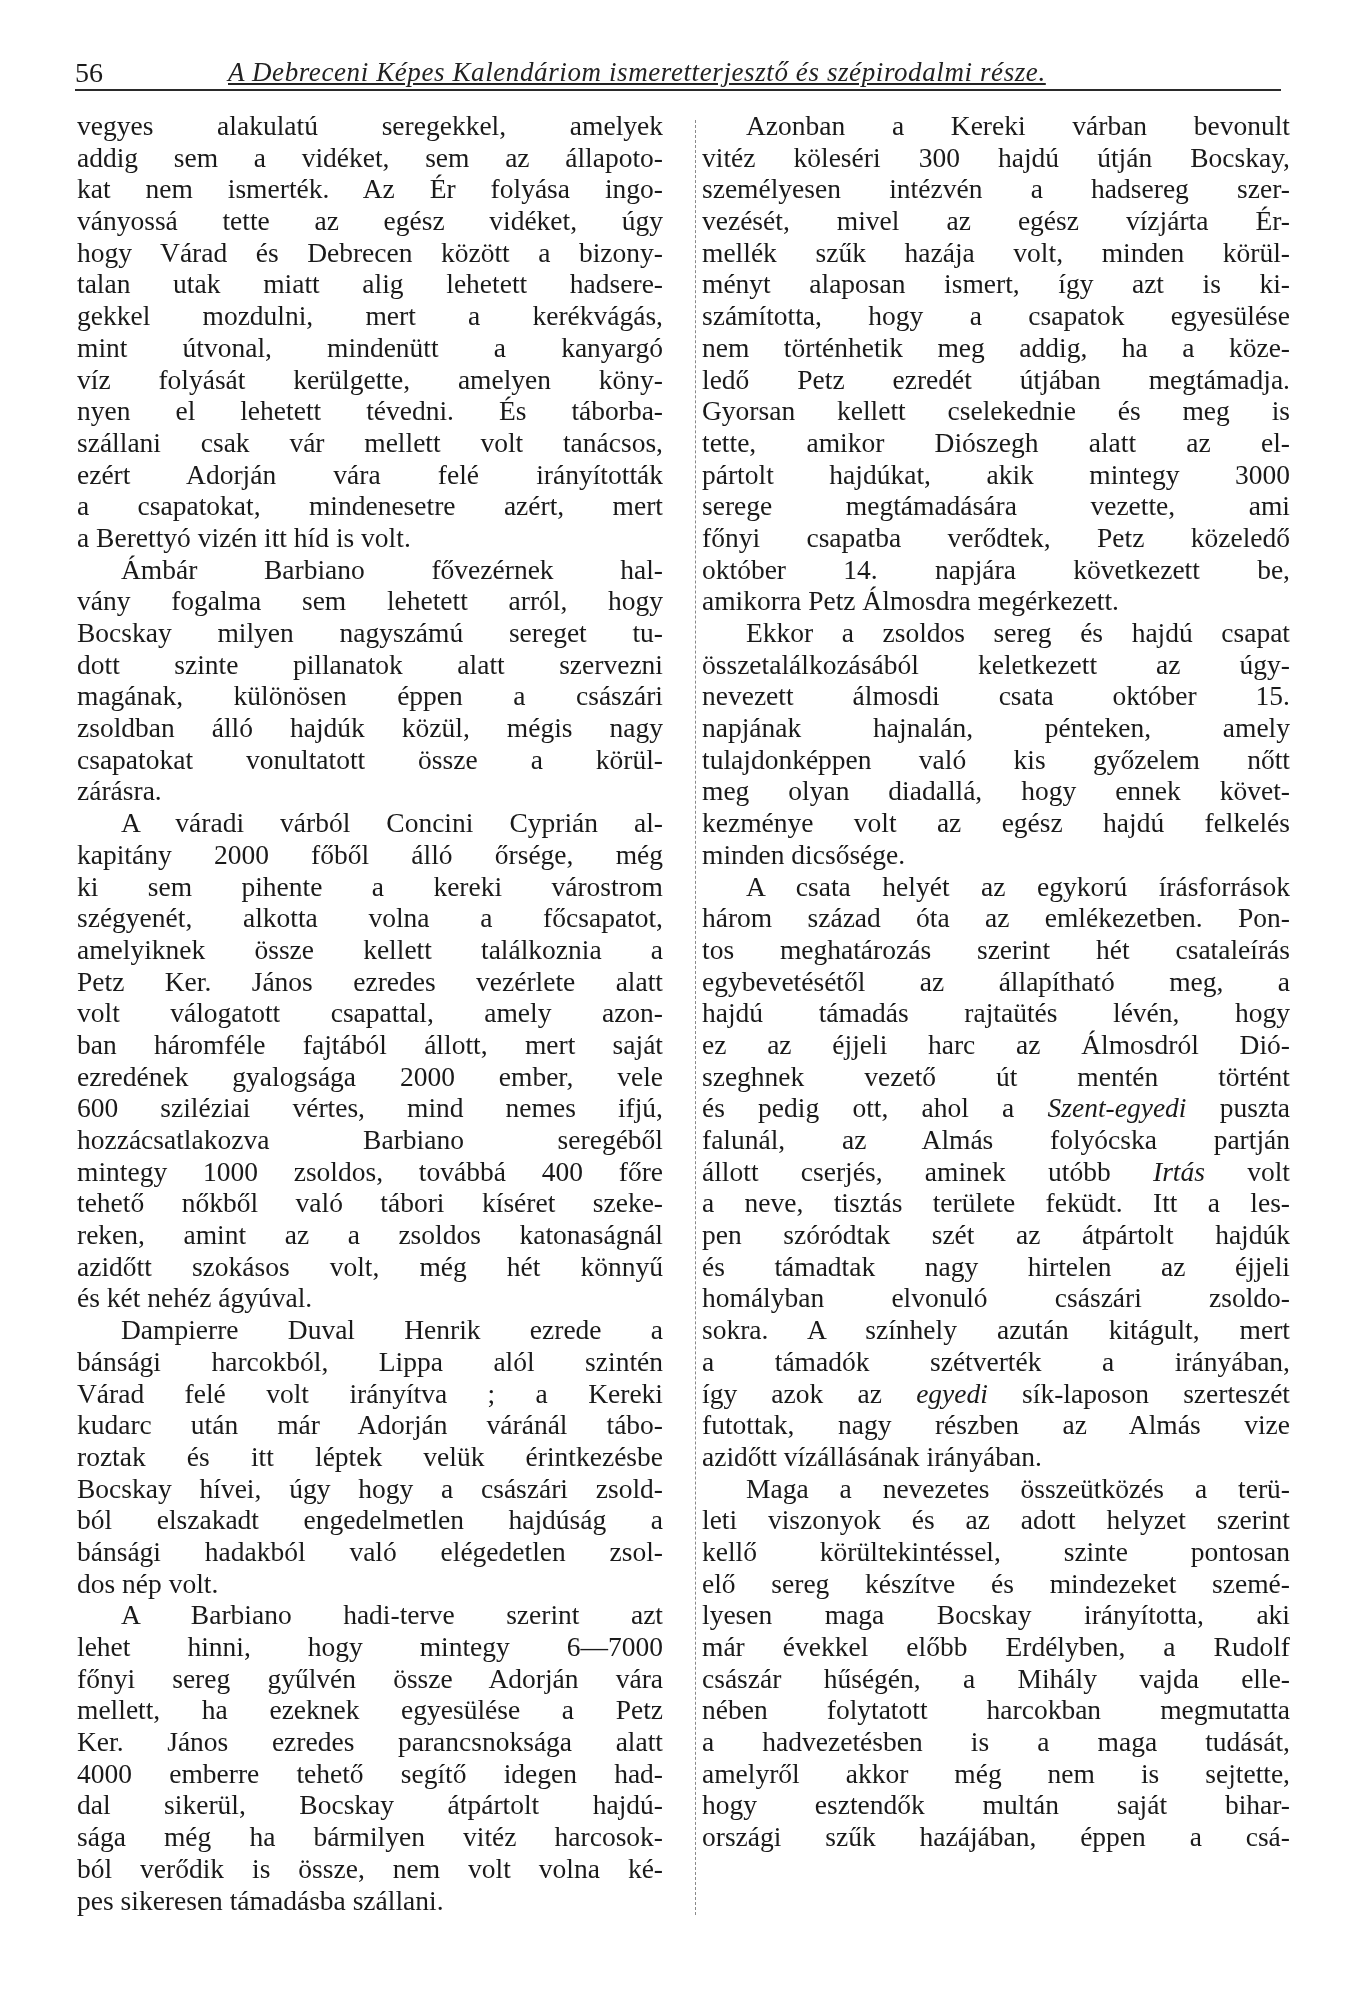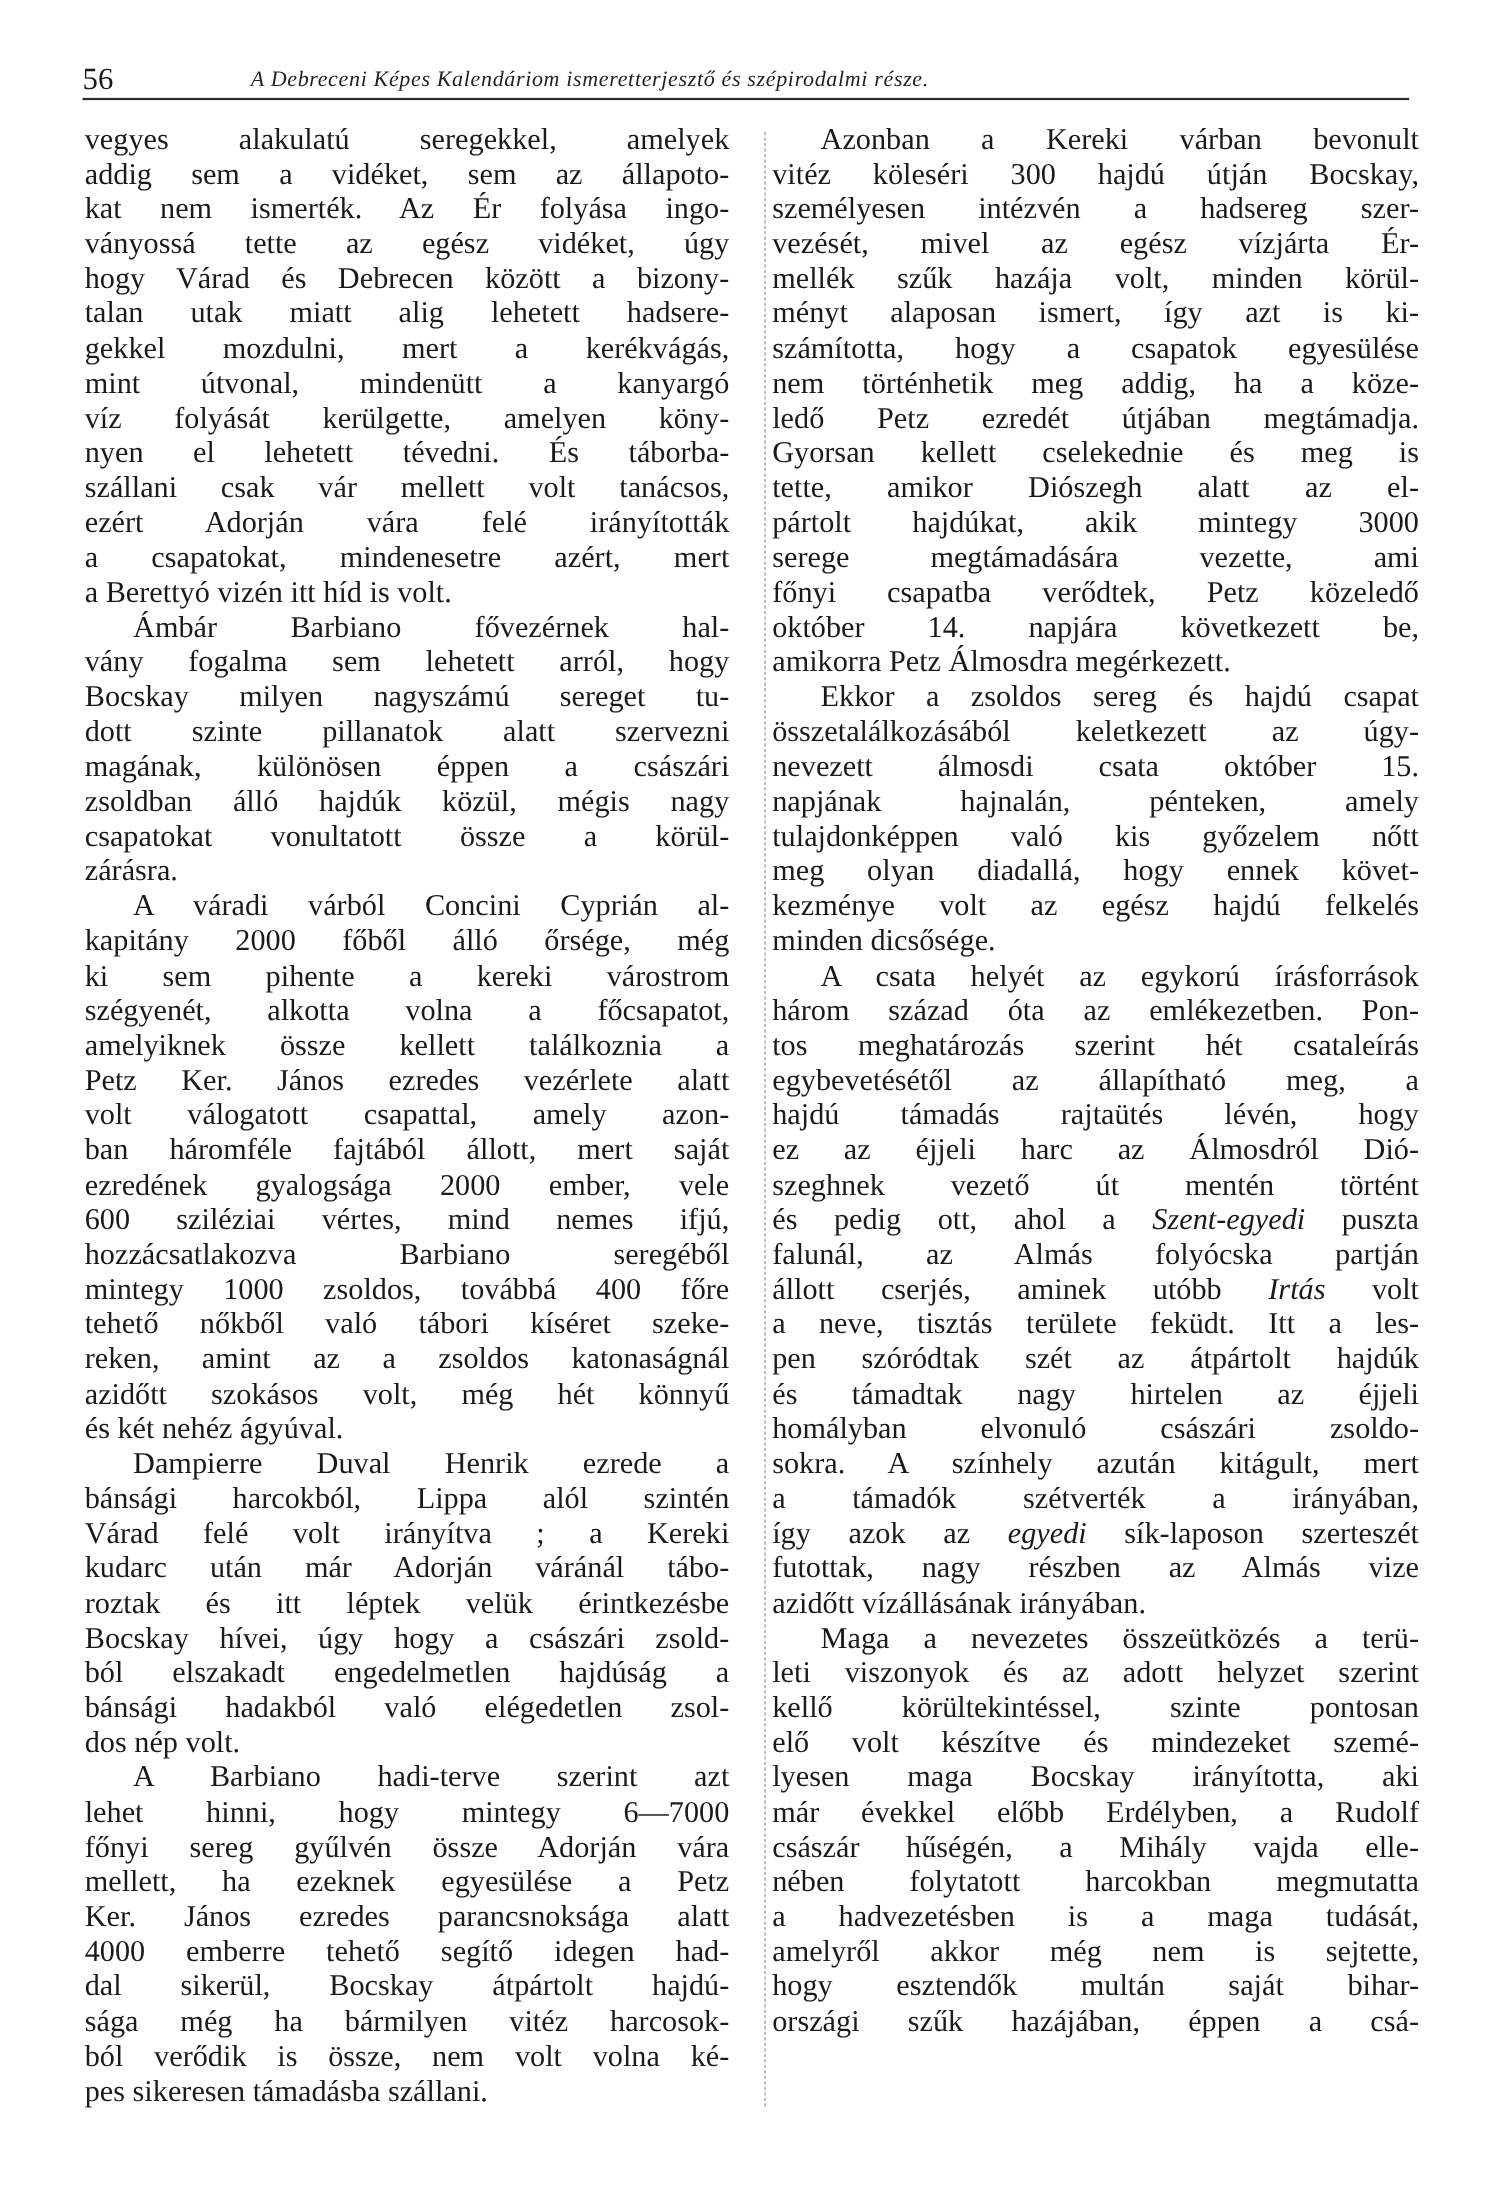--- a/index.html
+++ b/index.html
@@ -1,20 +1,20 @@
 <!DOCTYPE html>
 <html><head>
 <meta charset="utf-8">
 <style>
   html, body { margin: 0; padding: 0; background: #ffffff; }
   body { width: 1364px; height: 2000px; position: relative; overflow: hidden;
          font-family: "Liberation Serif", "DejaVu Serif", serif; color: #1a1a1a; }
   .page-number { position: absolute; left: 75px; top: 60px; font-size: 28px; line-height: 26px; }
-  .running-head { position: absolute; left: 228px; top: 58px; font-size: 20px; line-height: 28px;
-                  font-style: italic; letter-spacing: 0.6px; color: #222; }
+  .running-head { position: absolute; left: 228px; top: 58px; font-size: 27px; line-height: 28px;
+                  font-style: italic; letter-spacing: 0.6px; color: #222; text-decoration: underline; }
   .head-rule { position: absolute; left: 75px; top: 89px; width: 1206px; height: 2px; background: #2a2a2a; }
   .column { position: absolute; top: 110px; }
   .col-left { left: 77px; width: 586px; }
   .col-right { left: 702px; width: 588px; }
   .line { display: block; height: 31.7px; line-height: 31.7px; font-size: 27.5px;
           white-space: nowrap; text-align: justify; text-align-last: justify; overflow: visible; }
   .line.last { text-align-last: left; }
   .line.indent { padding-left: 44px; }
   .line i { font-style: italic; }
   .col-divider { position: absolute; left: 695px; top: 120px; width: 0; height: 1795px;
@@ -129,21 +129,21 @@
     <span class="line">és támadtak nagy hirtelen az éjjeli</span>
     <span class="line">homályban elvonuló császári zsoldo-</span>
     <span class="line">sokra. A színhely azután kitágult, mert</span>
     <span class="line">a támadók szétverték a irányában,</span>
     <span class="line"><span style="white-space: pre;">így azok az </span><i style="white-space: pre;">egyedi</i><span style="white-space: pre;"> sík-laposon szerteszét</span></span>
     <span class="line">futottak, nagy részben az Almás vize</span>
     <span class="line last">azidőtt vízállásának irányában.</span>
     <span class="line indent">Maga a nevezetes összeütközés a terü-</span>
     <span class="line">leti viszonyok és az adott helyzet szerint</span>
     <span class="line">kellő körültekintéssel, szinte pontosan</span>
-    <span class="line">elő volt készítve és mindezeket szemé-</span>
+    <span class="line">elő sereg készítve és mindezeket szemé-</span>
     <span class="line">lyesen maga Bocskay irányította, aki</span>
     <span class="line">már évekkel előbb Erdélyben, a Rudolf</span>
     <span class="line">császár hűségén, a Mihály vajda elle-</span>
     <span class="line">nében folytatott harcokban megmutatta</span>
     <span class="line">a hadvezetésben is a maga tudását,</span>
     <span class="line">amelyről akkor még nem is sejtette,</span>
     <span class="line">hogy esztendők multán saját bihar-</span>
     <span class="line">országi szűk hazájában, éppen a csá-</span>
   </div>
 

